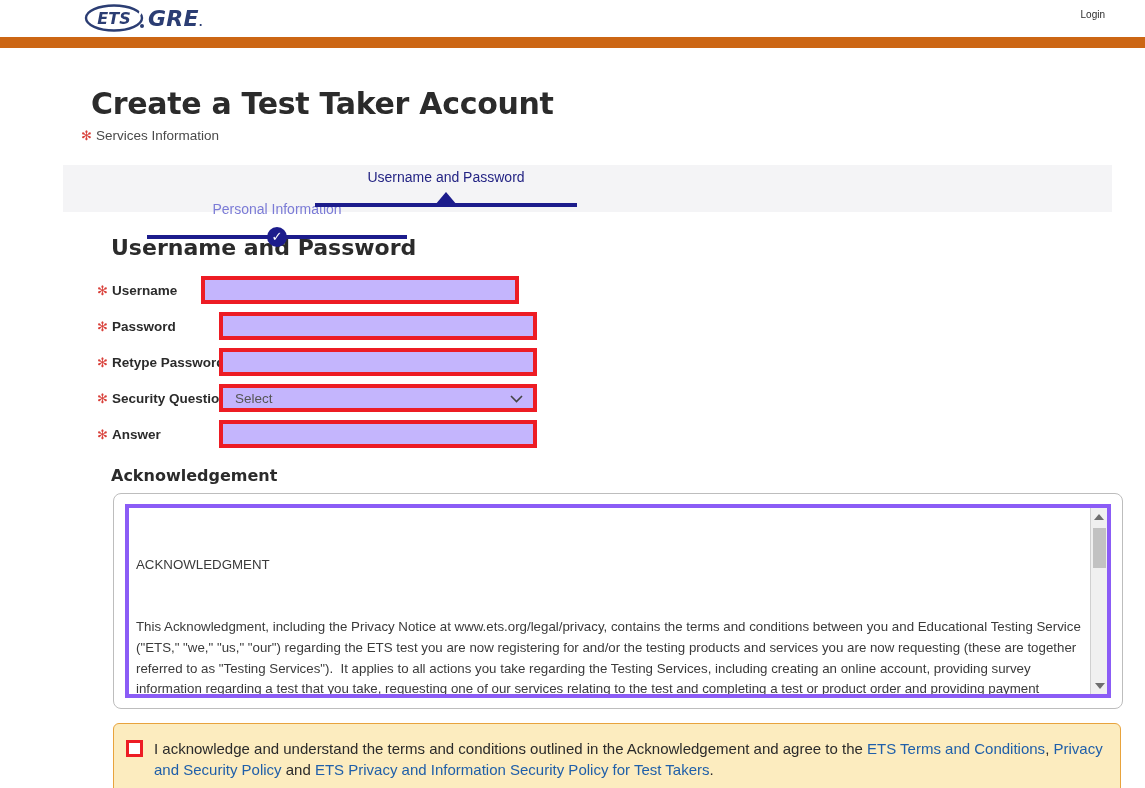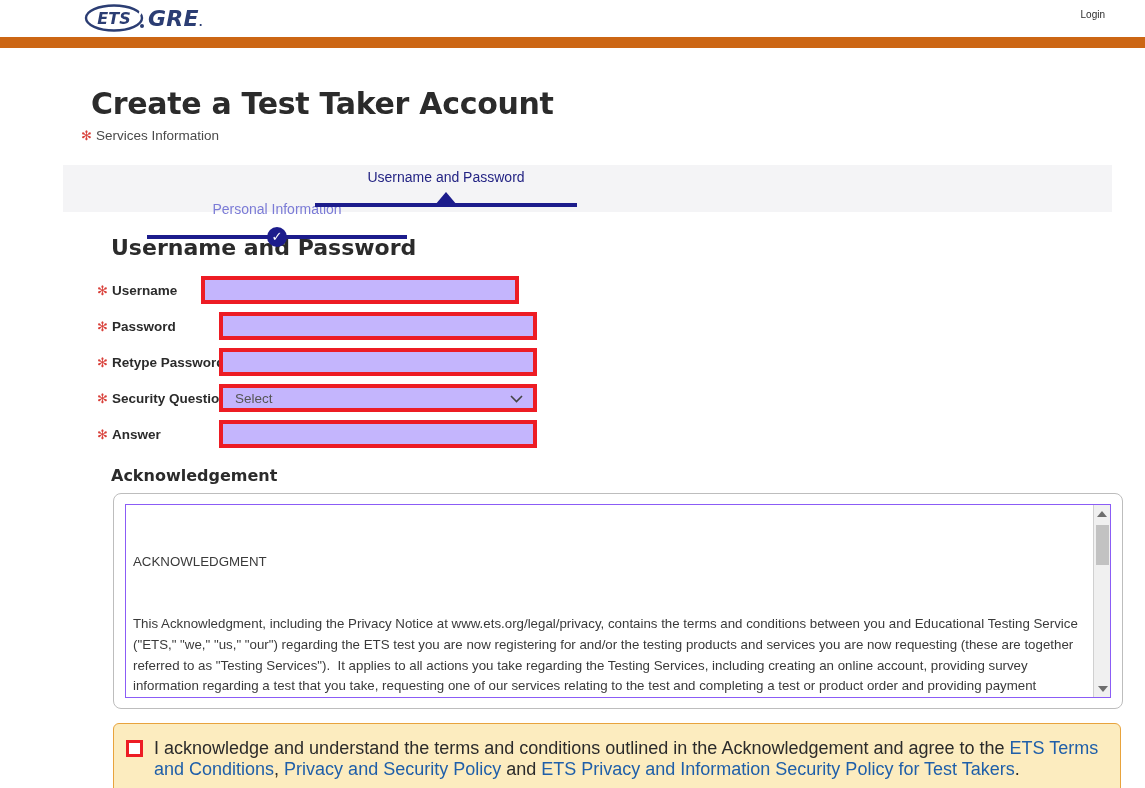--- a/index.html
+++ b/index.html
@@ -204,21 +204,21 @@
     width: 1010px;
     height: 216px;
     border: 1px solid #bdbdbd;
     border-radius: 8px;
     background: #ffffff;
     padding: 10px 11px;
   }
   .ack-inner {
     position: relative;
     width: 100%; height: 100%;
-    border: 1px solid #8b5cf6;
+    border: 4px solid #8b5cf6;
     background: #ffffff;
     overflow: hidden;
   }
   .ack-text {
     padding: 5px 26px 0 7px;
     font-size: 13.3px;
     line-height: 20.8px;
     color: #3a3a3a;
     white-space: pre-wrap;
   }
@@ -270,21 +270,21 @@
   .consent-check {
     width: 17px; height: 17px;
     flex: 0 0 17px;
     border: 3px solid #ed1c24;
     background: #ffffff;
     margin-top: 2px;
     margin-right: 11px;
     cursor: pointer;
   }
   .consent-text {
-    font-size: 18px;
+    font-size: 15px;
     line-height: 21px;
     color: #2b2b2b;
   }
   .consent-text a {
     color: #1f5fa9;
     text-decoration: none;
     cursor: pointer;
   }
 </style>
 </head>

